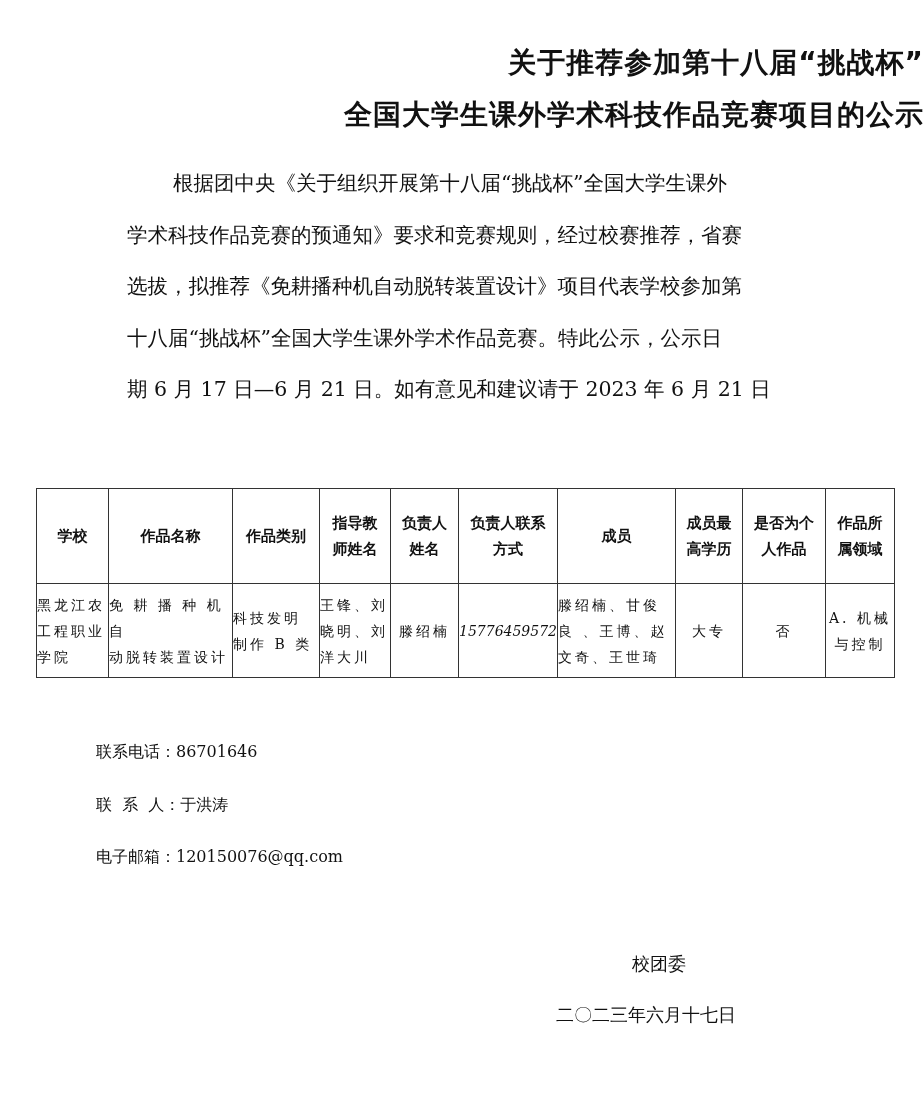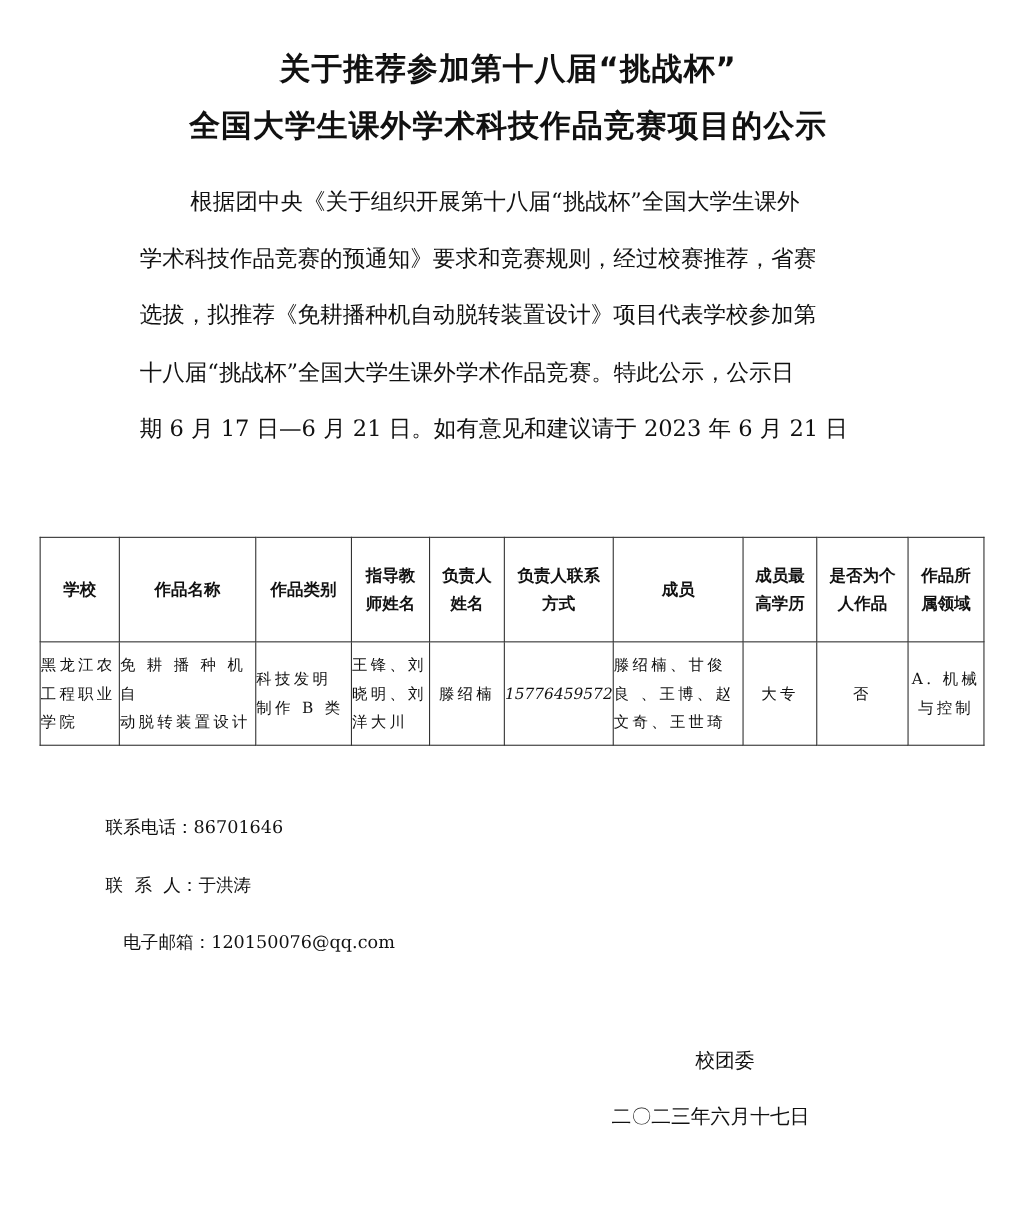--- a/index.html
+++ b/index.html
@@ -1,32 +1,32 @@
 <!DOCTYPE html>
 <html><head>
 <meta charset="utf-8">
 <style>
   html, body { margin:0; padding:0; background:#ffffff; }
   body { width:924px; height:1097px; position:relative; overflow:hidden; color:#111; font-family:"DejaVu Serif","Liberation Serif",serif; }
-  .title { position:absolute; left:0; width:924px; text-align:center; font-family:"DejaVu Sans","Liberation Sans",sans-serif; font-weight:bold; font-size:28px; letter-spacing:1px; }
+  .title { position:absolute; left:0; width:924px; text-align:right; font-family:"DejaVu Sans","Liberation Sans",sans-serif; font-weight:bold; font-size:28px; letter-spacing:1px; }
   .t1 { top:44px; }
   .t2 { top:96px; }
   .para { position:absolute; left:96px; width:700px; font-size:20.5px; line-height:51.5px; top:158px; text-align:justify; }
   .para .line { display:block; white-space:nowrap;margin-left:31px; }
   .para .indent { padding-left:46px; }
   table.grid { position:absolute; left:36px; top:488px; border-collapse:collapse; table-layout:fixed; }
   table.grid td, table.grid th { border:1.5px solid #333; padding:0; text-align:center; vertical-align:middle; }
   table.grid th { font-family:"DejaVu Sans","Liberation Sans",sans-serif; font-weight:bold; font-size:15px; line-height:26px; height:94px; }
   table.grid td { font-size:14px; line-height:26px; height:93px; letter-spacing:3px; }
   table.grid td.left { text-align:left; }
   table.grid td.phone { letter-spacing:0; font-size:14px;font-style:italic; }
   .contact { position:absolute; left:96px; font-size:16px; white-space:nowrap; }
   .c1 { top:742px; }
   .c2 { top:795px; }
-  .c3 { top:847px;margin-left:16px; }
+  .c3 { top:847px; }
   .sign { position:absolute; font-size:18px; white-space:nowrap; }
   .s1 { left:632px; top:952px; }
   .s2 { left:556px; top:1003px; }
 </style>
 </head>
 <body>
 
 <div class="title t1">关于推荐参加第十八届“挑战杯”</div>
 <div class="title t2">全国大学生课外学术科技作品竞赛项目的公示</div>
 

